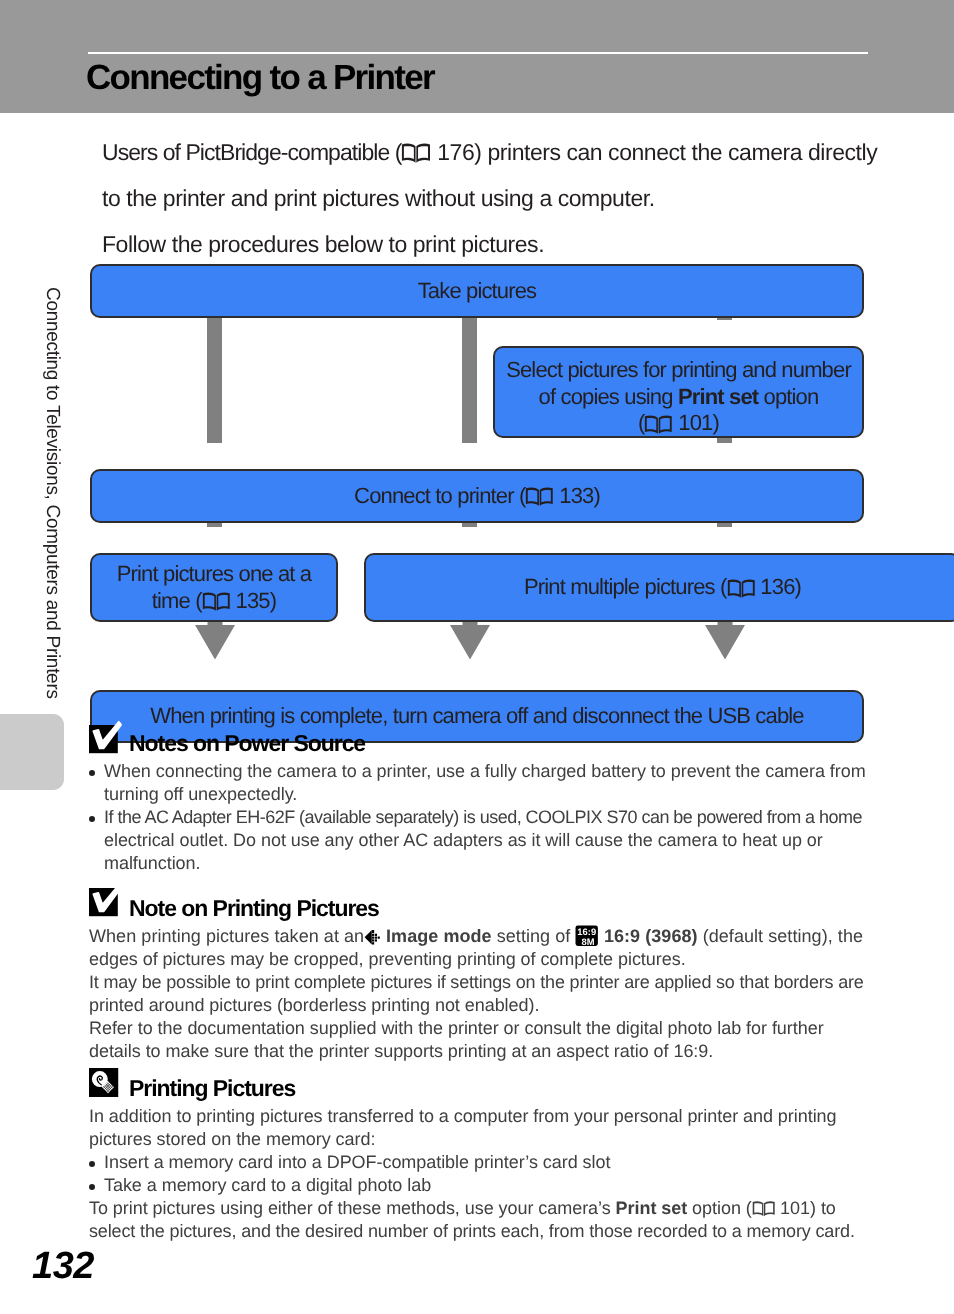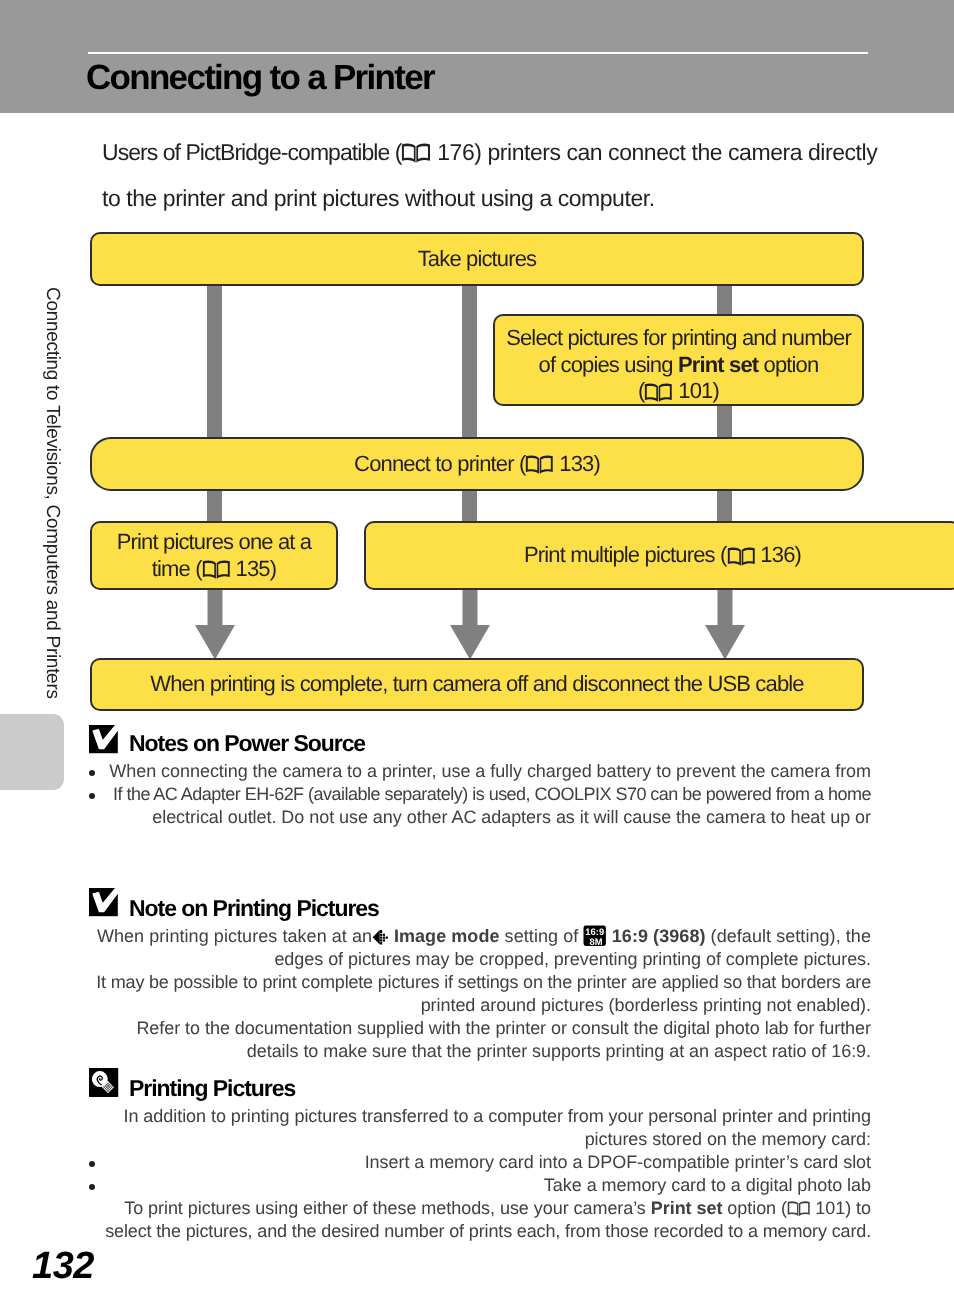--- a/index.html
+++ b/index.html
@@ -21,27 +21,27 @@
            border-radius:0 11px 11px 0;}
   .sidetext-wrap{position:absolute;left:65px;top:287px;width:420px;height:26px;
                  transform:rotate(90deg);transform-origin:0 0;}
   .sidetext{font-size:19px;letter-spacing:-0.3px;line-height:26px;white-space:nowrap;}
   .pagenum{position:absolute;left:32px;top:1245px;font-size:38px;font-weight:bold;
            font-style:italic;color:#000;letter-spacing:-0.5px;}
   
   .flow{position:absolute;left:0;top:0;width:954px;height:720px;}
   .conn{position:absolute;background:#808080;}
   .arrow{position:absolute;}
-  .fbox{position:absolute;background:#fde047;border:2.6px solid #2e2e2e;border-radius:10px;
+  .fbox{position:absolute;background:#3b82f6;border:2.6px solid #2e2e2e;border-radius:10px;
         display:flex;align-items:center;justify-content:center;text-align:center;
-        font-size:22px;letter-spacing:-0.85px;line-height:26.5px;box-sizing:border-box;}
+        font-size:22px;letter-spacing:-0.85px;line-height:26.5px;box-sizing:border-box;margin-top:32px;}
   .bk{display:inline-block;vertical-align:-0.21em;width:1.30em;height:0.97em;}
   .bk svg{display:block;width:100%;height:100%;}
   
-  .note{position:absolute;left:89px;width:782px;text-align:right;}
+  .note{position:absolute;left:89px;width:782px;}
   .nhead{position:relative;height:29px;}
   .nicon{position:absolute;left:0;top:-12px;width:32.8px;height:35px;}
   .nicon svg{display:block;width:100%;height:100%;}
   .ntitle{position:absolute;left:40px;top:1px;font-size:23px;font-weight:bold;
           letter-spacing:-1.05px;color:#000;line-height:23px;white-space:nowrap;}
   .ntext{font-size:18px;letter-spacing:-0.05px;line-height:22.9px;margin:0;white-space:nowrap;color:#404040;}
   .bullet{position:relative;padding-left:15px;}
   .caps{letter-spacing:-0.52px;}
   .bullet:before{content:"";position:absolute;left:-0.5px;top:9.8px;width:6.2px;height:6.2px;border-radius:50%;background:#231f20;}
   .bullet .cont{display:block;}
@@ -149,21 +149,21 @@
   <div class="fbox" style="left:90px;top:232px;width:774px;height:54px;">
     <span>Take pictures</span>
   </div>
 
   <div class="fbox" style="left:493px;top:314px;width:371px;height:92px;padding-top:10px;">
     <span><span>Select pictures for printing and number</span><br><span>of copies using </span><b>Print set</b><span> option</span><br><span>(</span><span class="bk"><svg>
             <use href="#ic-book"></use>
           </svg></span> <span>101</span><span>)</span></span>
   </div>
 
-  <div class="fbox" style="left:90px;top:437px;width:774px;height:54px;border-radius:21px;">
+  <div class="fbox" style="left:90px;top:437px;width:774px;height:54px;">
     <span><span>Connect to printer (</span><span class="bk"><svg>
             <use href="#ic-book"></use>
           </svg></span> <span>133</span><span>)</span></span>
   </div>
 
   <div class="fbox" style="left:90px;top:521px;width:248px;height:69px;">
     <span><span>Print pictures one at a</span><br><span>time (</span><span class="bk"><svg>
             <use href="#ic-book"></use>
           </svg></span> <span>135</span><span>)</span></span>
   </div>
@@ -183,24 +183,26 @@
   <div class="nhead">
     <span class="nicon">
         <svg>
           <use href="#ic-check"></use>
         </svg>
       </span>
     <span class="ntitle">Notes on Power Source</span>
   </div>
   <div class="ntext bullet">
     <span class="cont">When connecting the camera to a printer, use a fully charged battery to prevent the camera from</span>
+    <span class="cont">turning off unexpectedly.</span>
   </div>
   <div class="ntext bullet">
     <span class="cont caps">If the AC Adapter EH-62F (available separately) is used, COOLPIX S70 can be powered from a home</span>
     <span class="cont">electrical outlet. Do not use any other AC adapters as it will cause the camera to heat up or</span>
+    <span class="cont">malfunction.</span>
   </div>
 </div>
 
 <div class="note" style="top:896px;">
   <div class="nhead">
     <span class="nicon" style="top:-14px">
         <svg>
           <use href="#ic-check"></use>
         </svg>
       </span>

